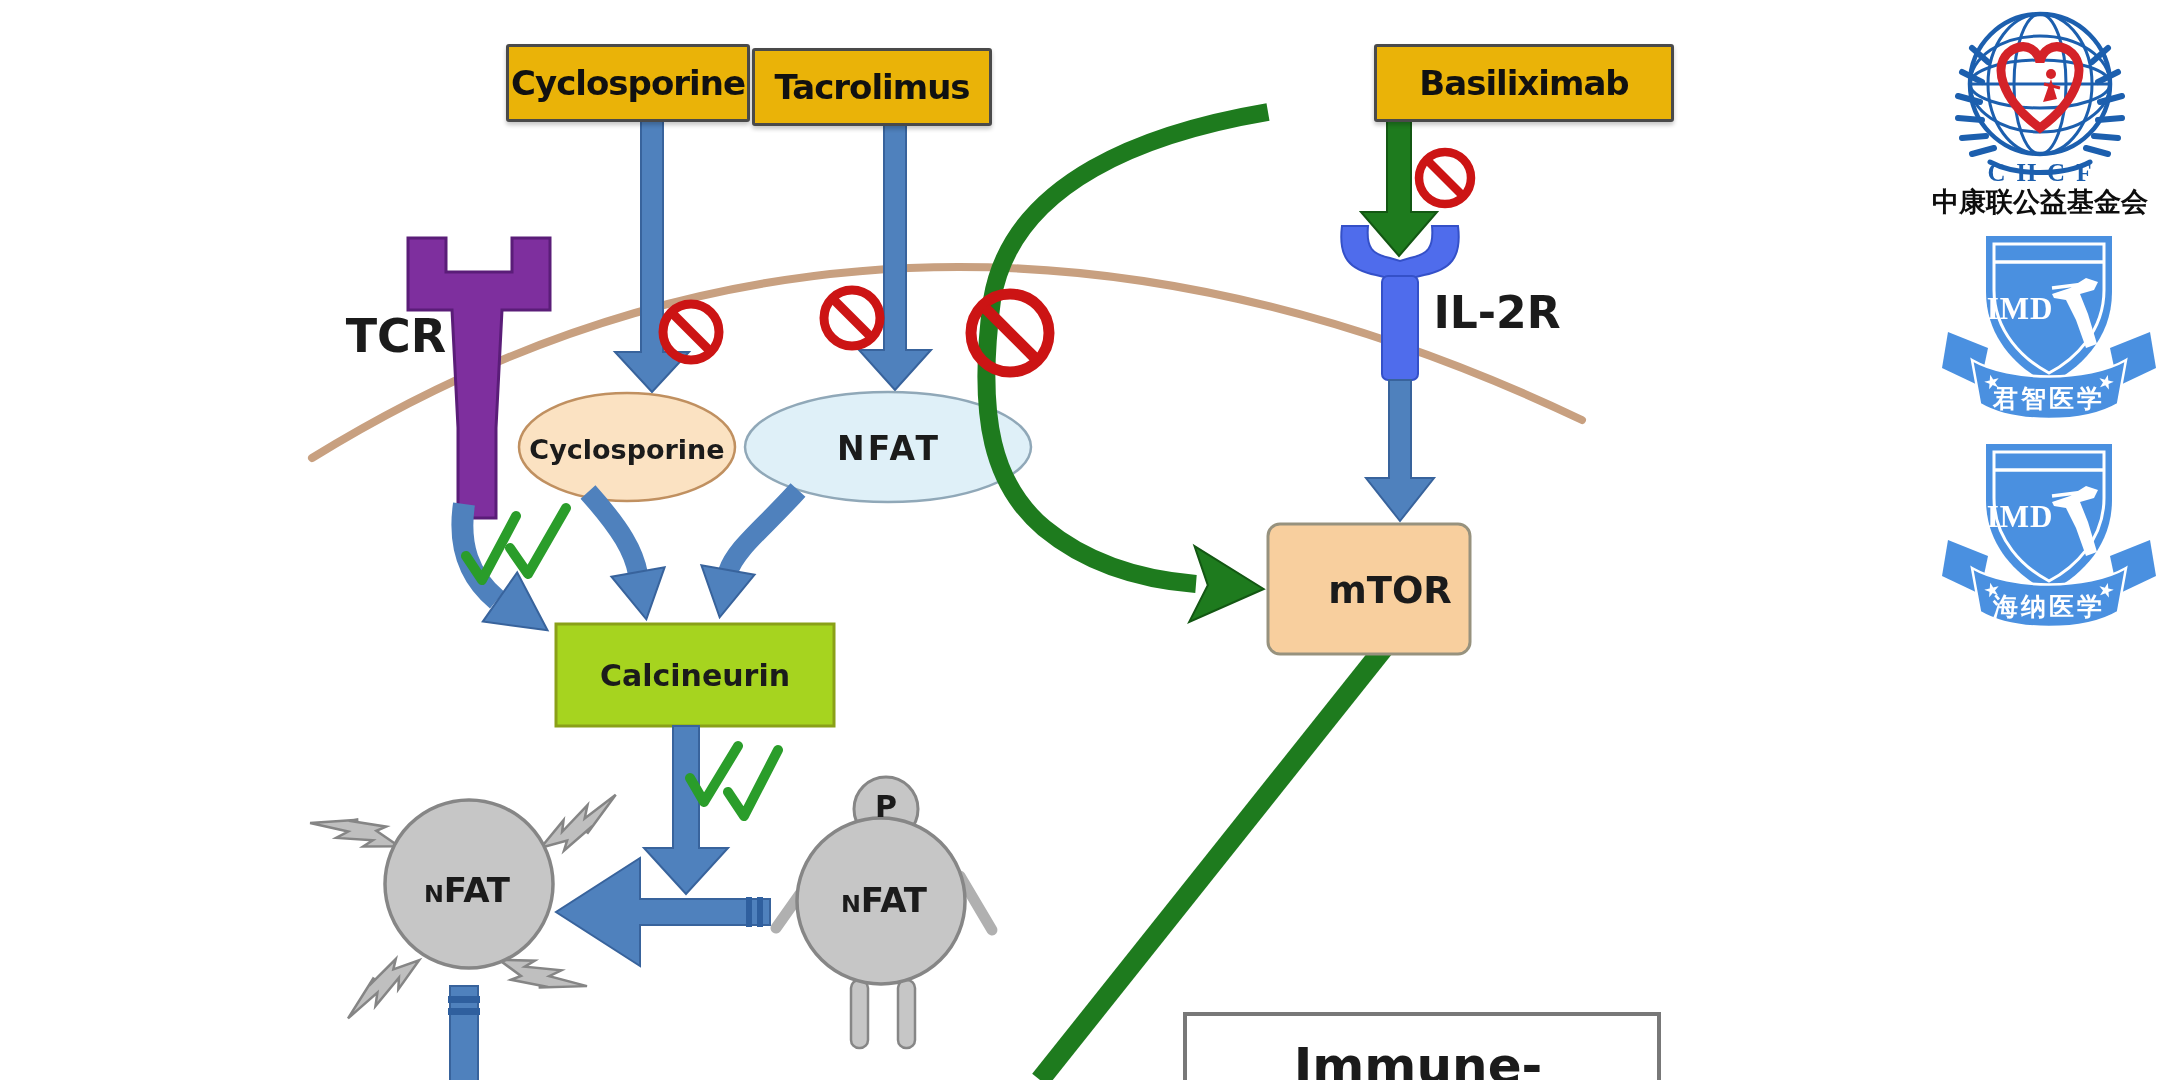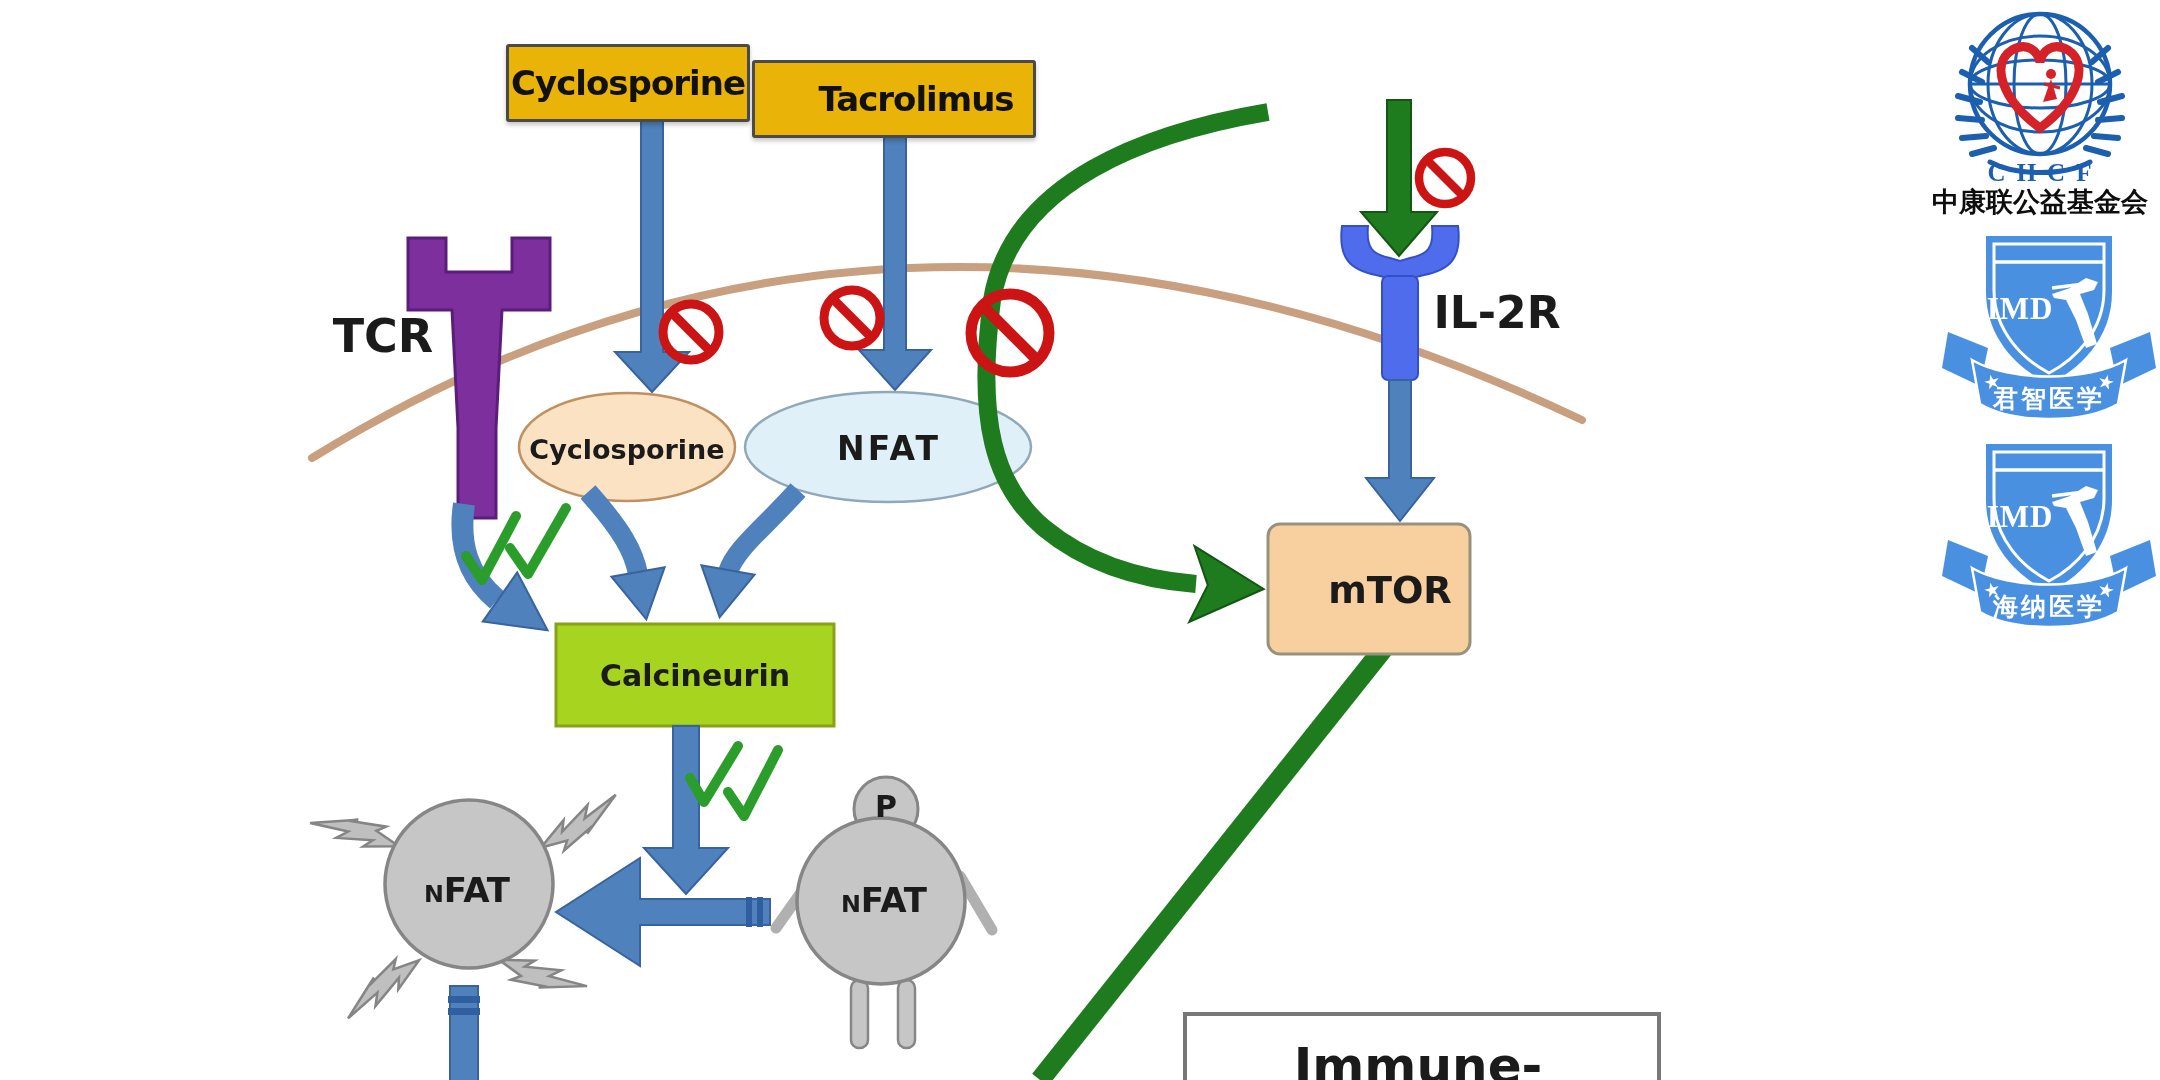--- a/index.html
+++ b/index.html
@@ -166,25 +166,28 @@
       <line x1="1994" y1="470" x2="2104" y2="470" stroke="#ffffff" stroke-width="3.5"></line>
       <polygon points="2052,502 2070,496 2086,486 2098,490 2094,498 2080,502 2088,522 2097,552 2086,556 2076,528 2066,508 2054,506" fill="#ffffff"></polygon>
       <line x1="2052" y1="496" x2="2092" y2="491" stroke="#ffffff" stroke-width="3.5"></line>
       <path d="M1972,568 C2010,590 2088,590 2126,568 L2118,612 C2084,632 2014,632 1980,612 Z" style="fill:var(--shield_blue)" stroke="#ffffff" stroke-width="2.5"></path>
     </g>
   </svg>
 
   <div class="drug-box" style="left:506px;top:44px;width:238px;height:72px;">
     <span class="drug-label">Cyclosporine</span>
   </div>
-  <div class="drug-box" style="left:752px;top:60px;width:234px;height:72px;padding-left:44px;">
+  <div class="drug-box" style="left:752px;top:48px;width:234px;height:72px;">
     <span class="drug-label">Tacrolimus</span>
   </div>
-
-  <div class="label" style="left:383px;top:336px;font-size:46px;">TCR</div>
+  <div class="drug-box" style="left:1374px;top:44px;width:294px;height:72px;">
+    <span class="drug-label">Basiliximab</span>
+  </div>
+
+  <div class="label" style="left:396px;top:336px;font-size:46px;">TCR</div>
   <div class="label" style="left:627px;top:449px;font-size:27px;">Cyclosporine</div>
   <div class="label" style="left:889px;top:448px;font-size:33px;letter-spacing:3px;">NFAT</div>
   <div class="label" style="left:695px;top:676px;font-size:30px;">Calcineurin</div>
   <div class="label" style="left:1370px;top:590px;font-size:37px;margin-left:20px;">mTOR</div>
   <div class="label" style="left:1497px;top:313px;font-size:44px;">IL-2R</div>
   <div class="label nfat" style="left:467px;top:890px;">NFAT</div>
   <div class="label nfat" style="left:884px;top:900px;">NFAT</div>
   <div class="label" style="left:886px;top:807px;font-size:30px;">P</div>
 
   <div class="immune-box"></div>

